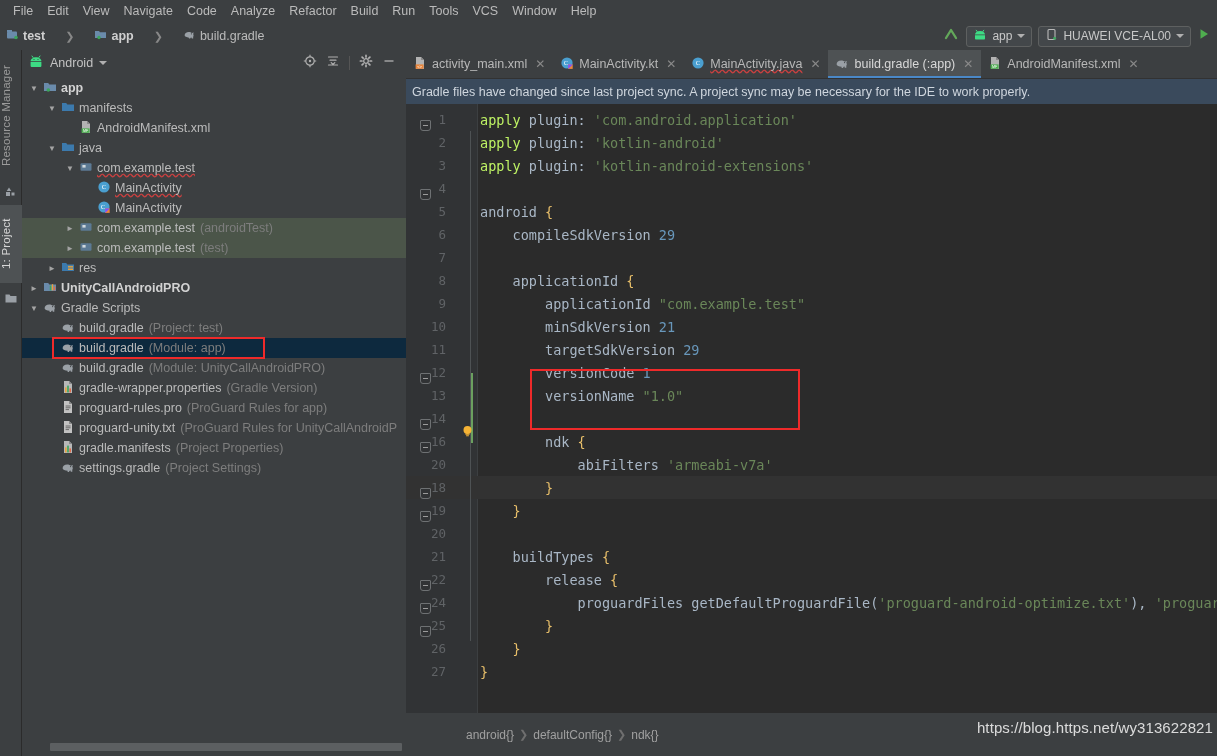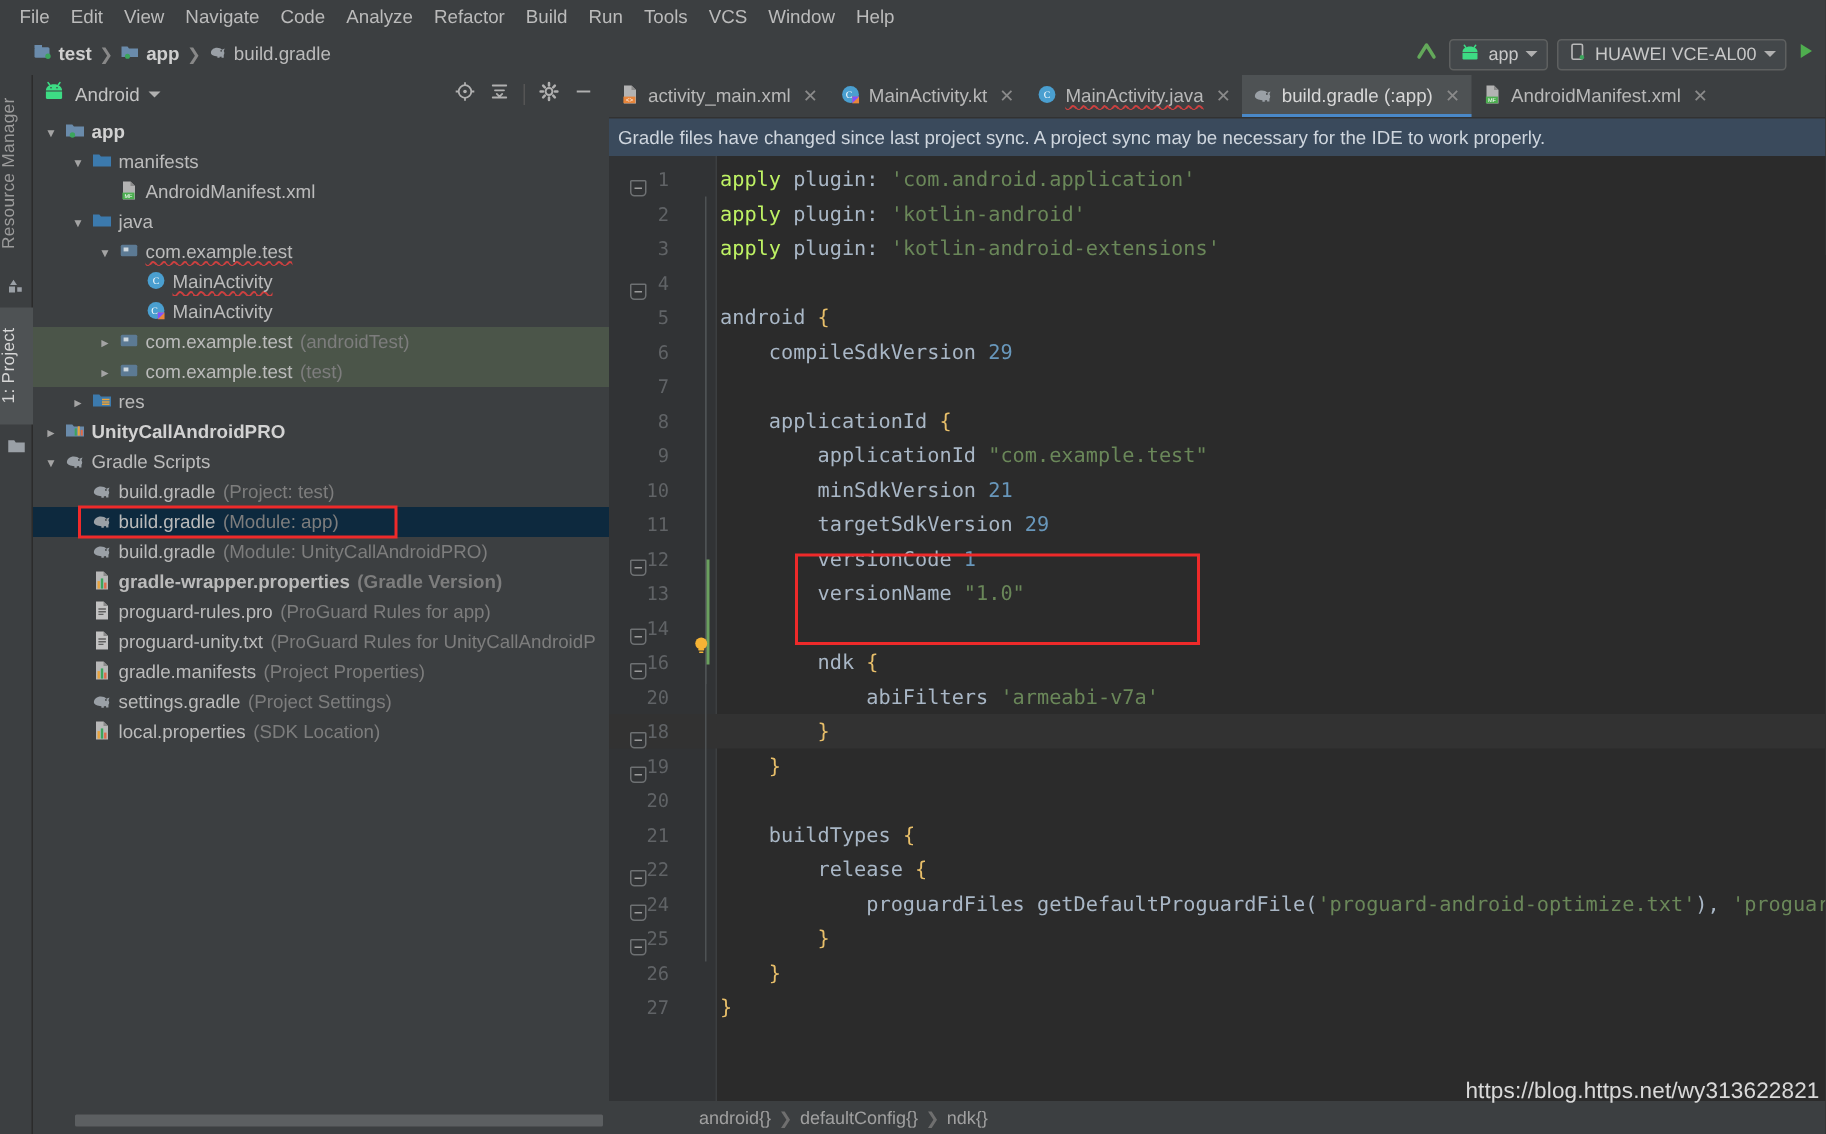--- a/index.html
+++ b/index.html
@@ -20,21 +20,21 @@
   .menu-item {
     font-size: 12.5px; color: #bbbbbb; padding: 2px 7px; white-space: nowrap;
     line-height: 16px;
   }
 
   
   .toolbar {
     position: absolute; left: 0; top: 22px; width: 1217px; height: 28px;
     background: #3c3f41; display: flex; align-items: center;
   }
-  .bc { display: flex; align-items: center; padding-left: 22px; gap: 3px; }
+  .bc { display: flex; align-items: center; padding-left: 6px; gap: 18px; }
   .bc-item { display: flex; align-items: center; gap: 4px; font-size: 12.5px; color: #bbbbbb; }
   .bc-item.bold { font-weight: bold; color: #cfcfcf; }
   .bc-sep { color: #888; font-size: 11px; padding: 0 2px; }
 
   .toolbar-right {
     position: absolute; right: 2px; top: 0; height: 28px;
     display: flex; align-items: center; gap: 6px;
   }
   .combo {
     display: flex; align-items: center; gap: 5px;
@@ -169,21 +169,21 @@
   .str  { color: #6a8759; }
   .num2 { color: #6897bb; }
   .brc  { color: #e8bf6a; }
   .plain{ color: #a9b7c6; }
 
   .redbox {
     position: absolute; border: 2px solid #ee2a2a; pointer-events: none;
   }
 
   .statusbar {
-    height: 22px; background: #3c3f41; display: flex; align-items: center;
+    height: 43px; background: #3c3f41; display: flex; align-items: center;
     padding-left: 60px; flex: none; gap: 5px; position: relative;
   }
   .crumb { font-size: 12px; color: #a0a0a0; }
   .crumb-sep { font-size: 11px; color: #6f6f6f; }
 
   .watermark {
     position: absolute; right: 4px; bottom: 20px;
     font-size: 15px; color: #e8e8e8; opacity: 0.92;
     font-family: "Liberation Sans", sans-serif; letter-spacing: 0.1px;
   }
@@ -462,21 +462,21 @@
         </div>
         <div class="row" style="padding-left: 24px;">
           <span class="twisty"></span>
           <span class="icn" style="margin-left: 3px;"><svg width="14" height="14" viewBox="0 0 14 14">
               <path d="M1.6 8.3c0-2.2 2-3.9 4.6-3.9 1.7 0 2.9.6 3.7 1.4l2.1-.8-.7 1.8c.3.5.5 1 .5 1.5 0 .6-.2 1.1-.5 1.5v1.9h-1.6v-1.1c-.5.2-1 .3-1.5.3v1h-1.6v-1.1c-2.5-.3-5-1.2-5-2.5z" fill="#9aa0a6"></path>
               <circle cx="9.6" cy="6.6" r=".6" fill="#3c3f41"></circle>
             </svg></span>
           <span class="lbl">build.gradle</span>
           <span class="dim">(Module: UnityCallAndroidPRO)</span>
         </div>
-        <div class="row" style="padding-left: 24px; font-weight: bold;">
+        <div class="row" style="padding-left: 24px;">
           <span class="twisty"></span>
           <span class="icn" style="margin-left: 3px;"><svg width="14" height="14" viewBox="0 0 14 14">
               <path d="M3 1h5l3 3v9H3z" fill="#b8b8b8"></path>
               <path d="M8 1l3 3H8z" fill="#8a8a8a"></path>
               <rect x="4" y="7.4" width="1.6" height="5" fill="#e8a33d"></rect>
               <rect x="6.2" y="5.6" width="1.6" height="6.8" fill="#3ba55c"></rect>
               <rect x="8.4" y="8.4" width="1.6" height="4" fill="#e06b4a"></rect>
             </svg></span>
           <span class="lbl">gradle-wrapper.properties</span>
           <span class="dim">(Gradle Version)</span>
@@ -514,32 +514,20 @@
           <span class="dim">(Project Properties)</span>
         </div>
         <div class="row" style="padding-left: 24px;">
           <span class="twisty"></span>
           <span class="icn" style="margin-left: 3px;"><svg width="14" height="14" viewBox="0 0 14 14">
               <path d="M1.6 8.3c0-2.2 2-3.9 4.6-3.9 1.7 0 2.9.6 3.7 1.4l2.1-.8-.7 1.8c.3.5.5 1 .5 1.5 0 .6-.2 1.1-.5 1.5v1.9h-1.6v-1.1c-.5.2-1 .3-1.5.3v1h-1.6v-1.1c-2.5-.3-5-1.2-5-2.5z" fill="#9aa0a6"></path>
               <circle cx="9.6" cy="6.6" r=".6" fill="#3c3f41"></circle>
             </svg></span>
           <span class="lbl">settings.gradle</span>
           <span class="dim">(Project Settings)</span>
-        </div>
-        <div class="row" style="padding-left: 24px;">
-          <span class="twisty"></span>
-          <span class="icn" style="margin-left: 3px;"><svg width="14" height="14" viewBox="0 0 14 14">
-              <path d="M3 1h5l3 3v9H3z" fill="#b8b8b8"></path>
-              <path d="M8 1l3 3H8z" fill="#8a8a8a"></path>
-              <rect x="4" y="7.4" width="1.6" height="5" fill="#e8a33d"></rect>
-              <rect x="6.2" y="5.6" width="1.6" height="6.8" fill="#3ba55c"></rect>
-              <rect x="8.4" y="8.4" width="1.6" height="4" fill="#e06b4a"></rect>
-            </svg></span>
-          <span class="lbl">local.properties</span>
-          <span class="dim">(SDK Location)</span>
         </div>
       </div>
 
     <div class="pp-hscroll">
       <div class="thumb"></div>
     </div>
   </div>
 
   <div class="editorarea">
     <div class="tabbar" id="tabbar">

